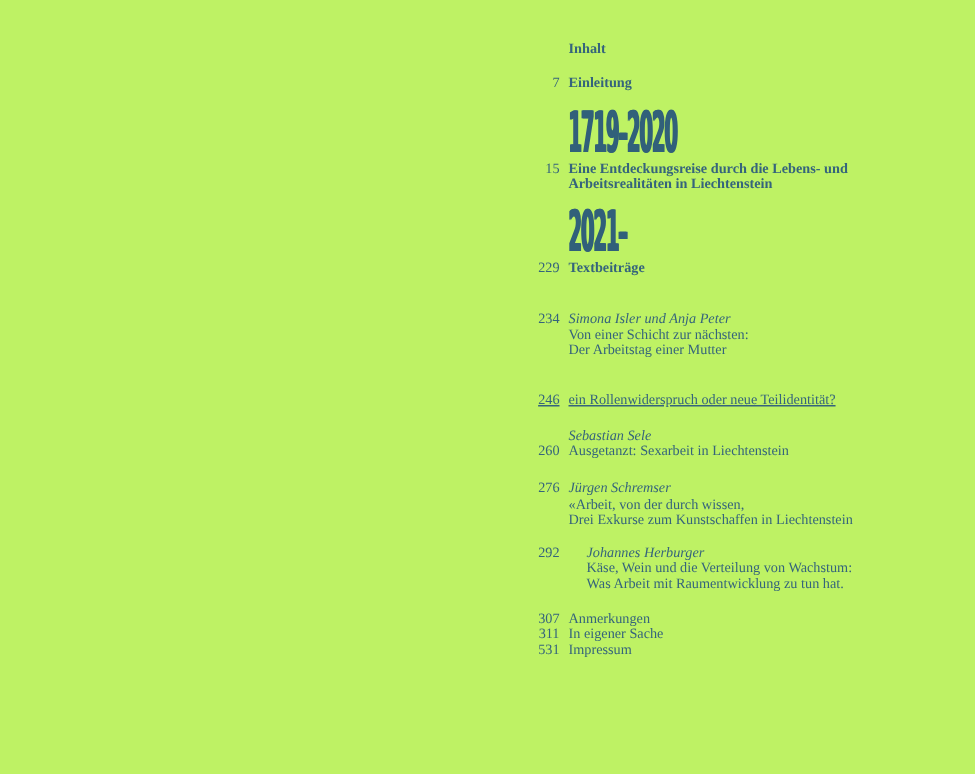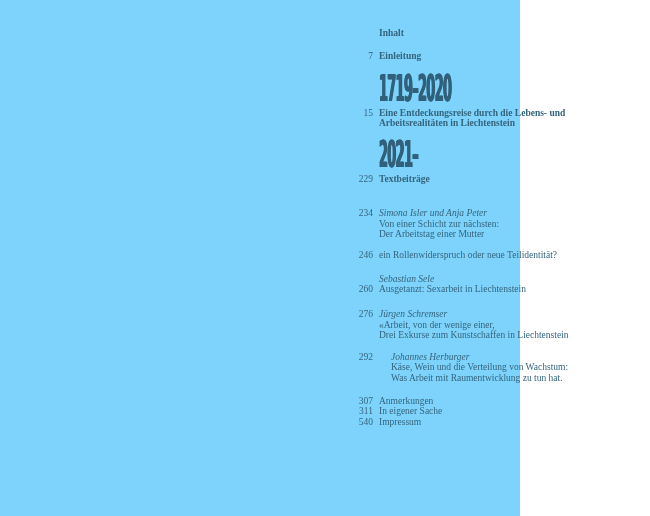--- a/index.html
+++ b/index.html
@@ -6,22 +6,22 @@
   body {
     width: 650px; height: 516px;
     background: #ffffff;
     font-family: "Liberation Serif", serif;
     color: #35647c;
     overflow: hidden;
     position: relative;
   }
   .page {
     position: absolute; left: 0; top: 0;
-    width: 520px; height: 516px;
-    background: #7dd3fc;
+    width: 650px; height: 516px;
+    background: #bef264;
   }
   .toc {
     position: absolute; left: 340px; top: 0;
     width: 290px;
     font-size: 9.5px;
     line-height: 10.3px;
   }
   .row { display: flex; align-items: flex-start; }
   .num {
     flex: 0 0 33px; width: 33px;
@@ -47,21 +47,21 @@
     text-shadow: 1.5px 0 0 currentColor, -1.5px 0 0 currentColor;
   }
   
   .b0  { margin-top: 28px; }
   .b1  { margin-top: 13px; }
   .b2  { margin-top: 12px; }
   .b3  { margin-top: 6px; }
   .b4  { margin-top: 12px; }
   .b5  { margin-top: 6px; }
   .b6  { margin-top: 24px; }
-  .b7  { margin-top: 11px; }
+  .b7  { margin-top: 23px; text-decoration: underline; }
   .b8  { margin-top: 13px; align-items: flex-end; }
   .b9  { margin-top: 15px; }
   .b10 { margin-top: 12px; gap: 12px; }
   .b11 { margin-top: 13px; }
   .b12 { margin-top: 0; }
   .b13 { margin-top: 0; }
 </style>
 </head>
 <body>
 
@@ -120,21 +120,21 @@
       <div class="body">
         <div class="author">Sebastian Sele</div>
         <div>Ausgetanzt: Sexarbeit in Liechtenstein</div>
       </div>
     </div>
 
     <div class="row b9">
       <div class="num">276</div>
       <div class="body">
         <div class="author">Jürgen Schremser</div>
-        <div>«Arbeit, von der wenige einer,</div>
+        <div>«Arbeit, von der durch wissen,</div>
         <div>Drei Exkurse zum Kunstschaffen in Liechtenstein</div>
       </div>
     </div>
 
     <div class="row b10">
       <div class="num">292</div>
       <div class="body">
         <div class="author">Johannes Herburger</div>
         <div>Käse, Wein und die Verteilung von Wachstum:</div>
         <div>Was Arbeit mit Raumentwicklung zu tun hat.</div>
@@ -143,18 +143,18 @@
 
     <div class="row b11">
       <div class="num">307</div>
       <div class="body">Anmerkungen</div>
     </div>
     <div class="row b12">
       <div class="num">311</div>
       <div class="body">In eigener Sache</div>
     </div>
     <div class="row b13">
-      <div class="num">540</div>
+      <div class="num">531</div>
       <div class="body">Impressum</div>
     </div>
 
   </div>
 </div>
 
 </body></html>

